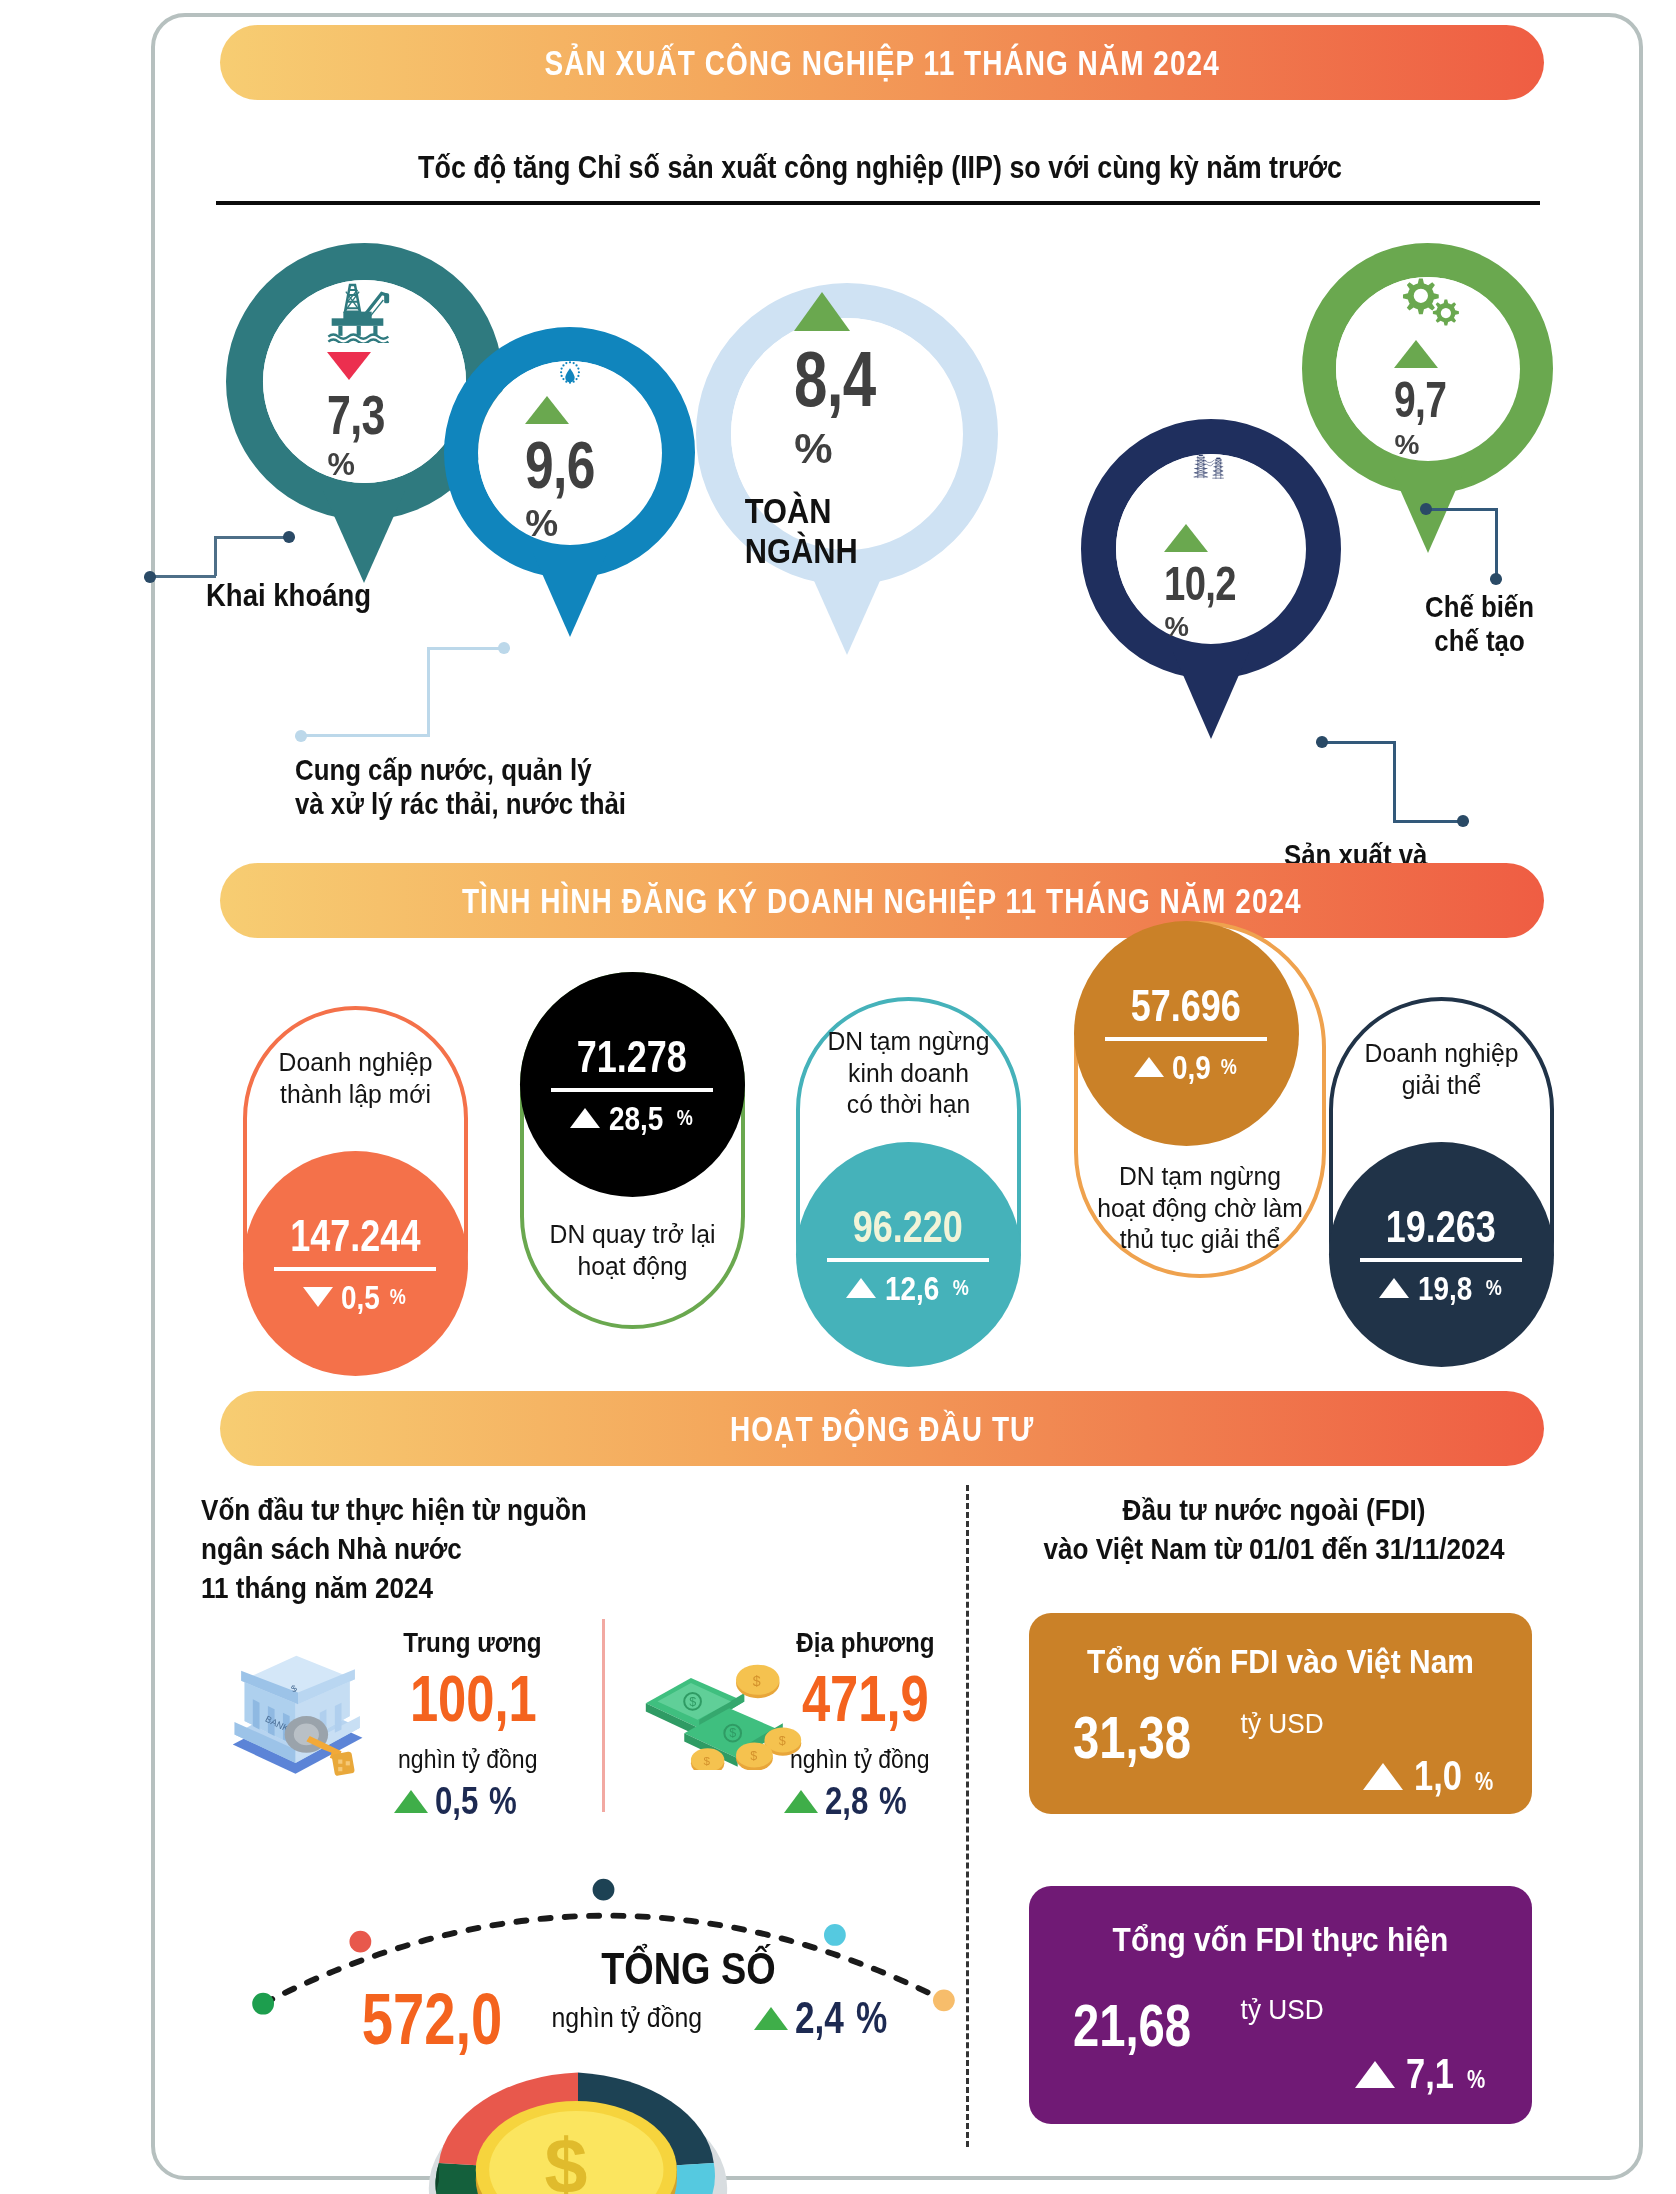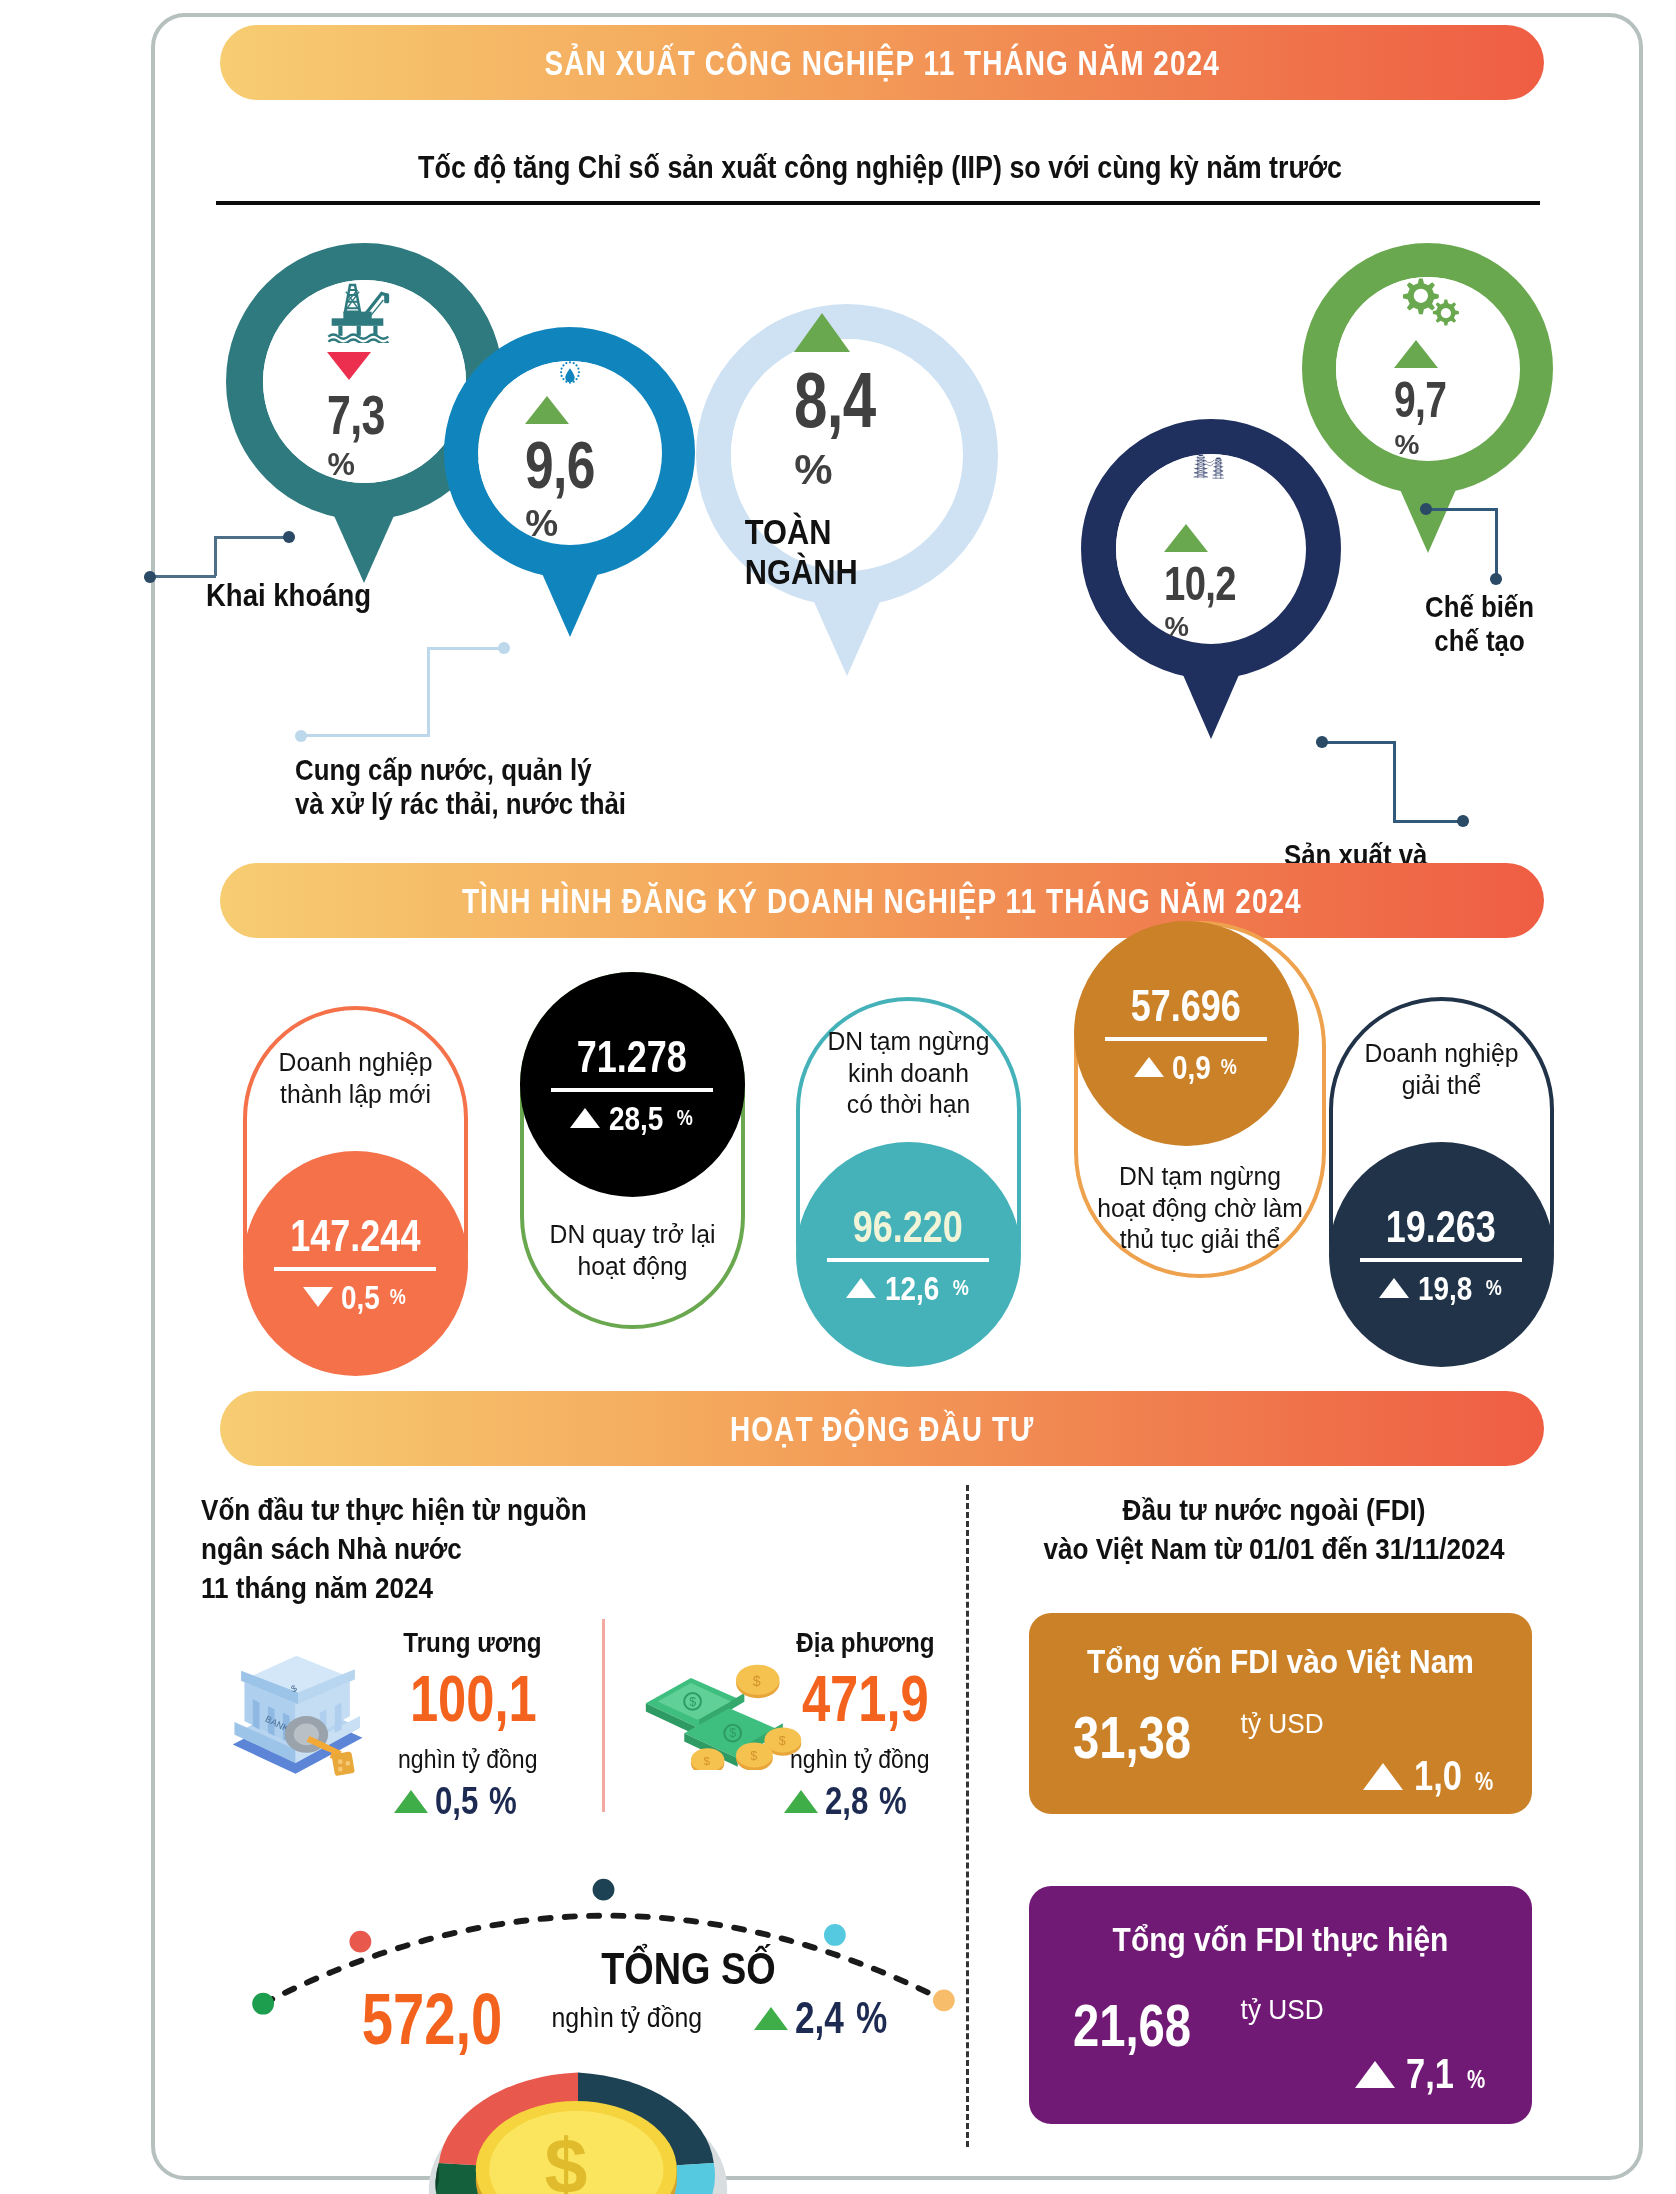--- a/index.html
+++ b/index.html
@@ -161,21 +161,21 @@
     </div>
   </div>
 </div>
 <div class="lead" style="left:427px;top:647px;width:75px;height:0;border-top-width:3.4px;border-color:#bcd8ea;"></div>
 <div class="lead" style="left:427px;top:647px;width:0;height:89px;border-left-width:3.4px;border-color:#bcd8ea;"></div>
 <div class="lead" style="left:300px;top:734px;width:130px;height:0;border-top-width:3.4px;border-color:#bcd8ea;"></div>
 <div class="dot" style="left:295px;top:730px;background:#bcd8ea;"></div>
 <div class="dot" style="left:498px;top:642px;background:#bcd8ea;"></div>
 <div class="pinlabel" style="left:295px;top:753px;font-size:30px;transform-origin:left top;">Cung cấp nước, quản lý<br>và xử lý rác thải, nước thải</div>
 
-<div class="pin" style="left:696px;top:304px;width:302px;height:302px;">
+<div class="pin" style="left:696px;top:283px;width:302px;height:302px;">
   <div class="ring" style="width:302px;height:302px;border:35px solid #cfe2f3;"></div>
   <div class="tail" style="left:107px;top:273px;border-left:44px solid transparent;border-right:44px solid transparent;border-top:99px solid #cfe2f3;"></div>
   <div class="inner" style="left:35px;top:35px;width:231px;height:231px;">
     <div class="pct" style="font-size:77px;">
       <span class="tri up" style="border-left-width:28.5px;border-right-width:28.5px;border-bottom-width:39px;margin-right:8.4px;"></span>
       <span class="num">8,4</span>
       <span class="small">%</span>
     </div>
     <div style="font-weight:bold;font-size:35px;color:#111;margin-top:18.4px;transform:scaleX(0.88);">TOÀN NGÀNH</div>
   </div>

